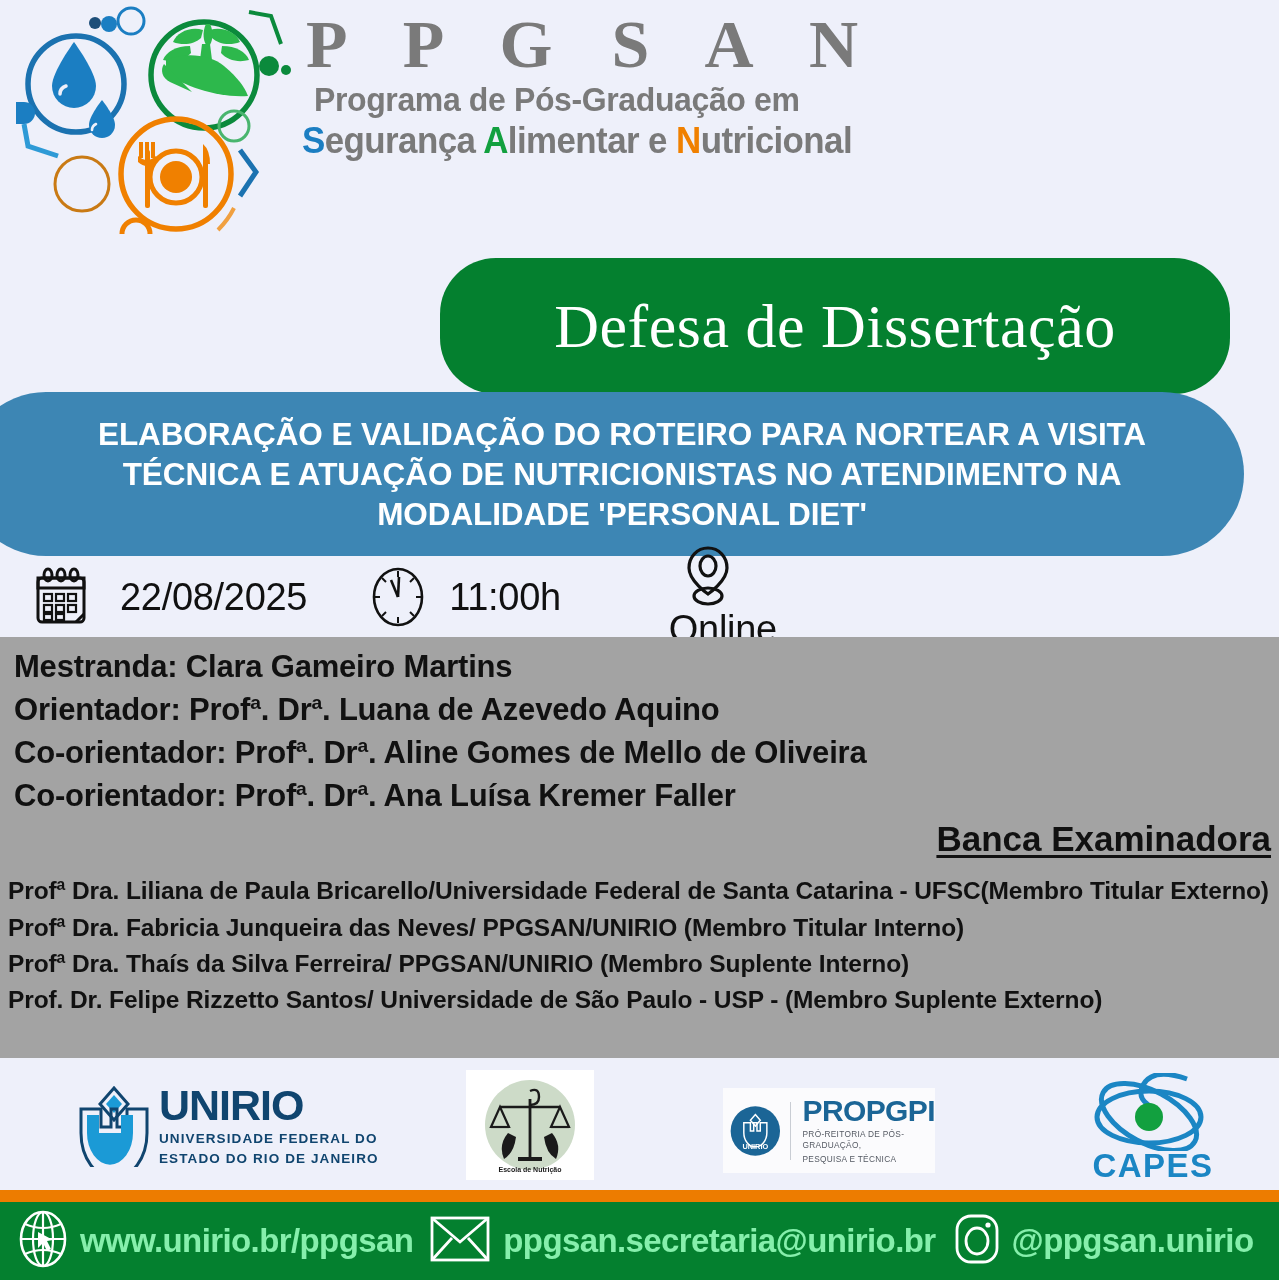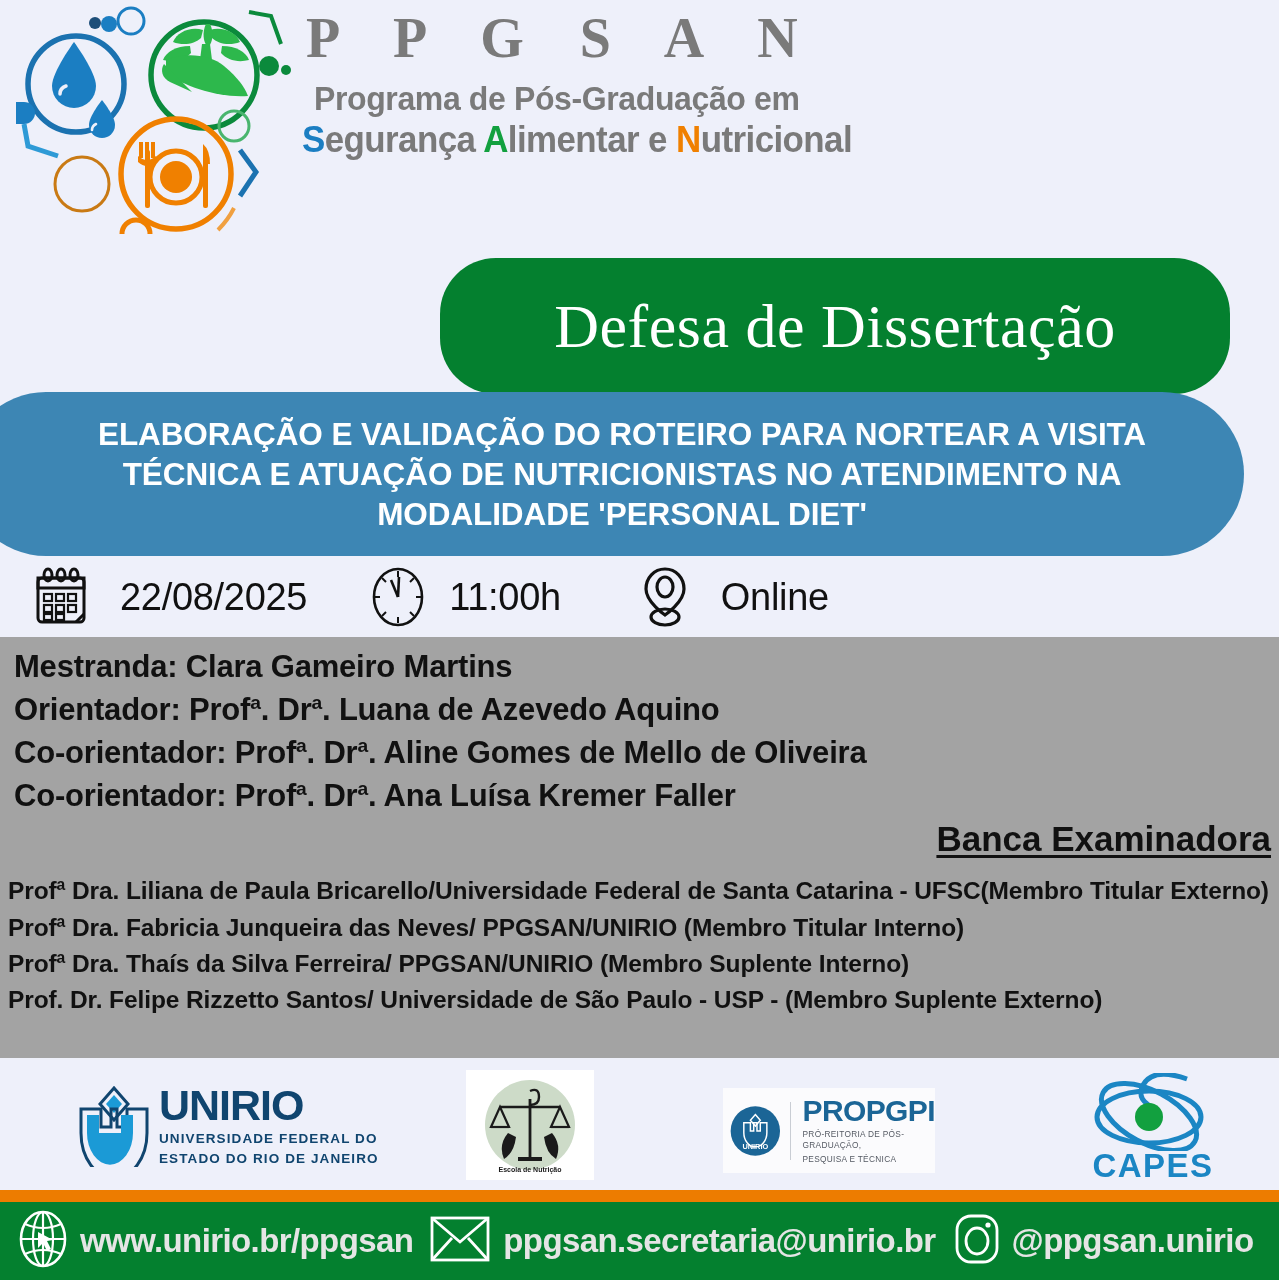--- a/index.html
+++ b/index.html
@@ -35,25 +35,25 @@
   }
   .logo-text {
     position: absolute;
     left: 300px;
     top: 8px;
     width: 560px;
   }
   .ppgsan-word {
     font-family: "Liberation Serif", serif;
     font-weight: bold;
-    font-size: 56px;
+    font-size: 68px;
     letter-spacing: 21px;
     color: #7a7a7a;
     line-height: 1.08;
-    margin: 0 0 12px 6px;
+    margin: 0 0 0 6px;
     white-space: nowrap;
   }
   .line-prog {
     font-family: "Liberation Sans", sans-serif;
     font-weight: bold;
     font-size: 33px;
     color: #7a7a7a;
     margin: 0 0 0 14px;
     letter-spacing: -0.4px;
     white-space: nowrap;
@@ -154,21 +154,21 @@
   .meta-item .txt {
     font-family: "Liberation Sans", sans-serif;
     font-size: 38px;
     color: #111111;
     letter-spacing: -0.3px;
   }
   #meta-date { margin-left: 30px; }
   #meta-date .txt { margin-left: 28px; }
   #meta-time { margin-left: 62px; }
   #meta-time .txt { margin-left: 22px; }
-  #meta-place { margin-left: 78px; }
+  #meta-place { margin-left: 78px; flex-direction: column; }
   #meta-place .txt { margin-left: 30px; }
 
   
   .yellow-block {
     position: absolute;
     left: 0;
     top: 637px;
     width: 1279px;
     height: 421px;
     background: #a3a3a3;
@@ -319,21 +319,21 @@
     box-sizing: border-box;
   }
   .contact {
     display: flex;
     align-items: center;
   }
   .contact .txt {
     font-family: "Liberation Sans", sans-serif;
     font-weight: bold;
     font-size: 33px;
-    color: #e5e5e5;
+    color: #86efac;
     letter-spacing: -0.6px;
     white-space: nowrap;
   }
   #contact-web .txt { margin-left: 10px; }
   #contact-mail { margin-left: 16px; }
   #contact-mail .txt { margin-left: 12px; }
   #contact-insta { margin-left: 16px; }
   #contact-insta .txt { margin-left: 10px; }
 </style>
 </head>

